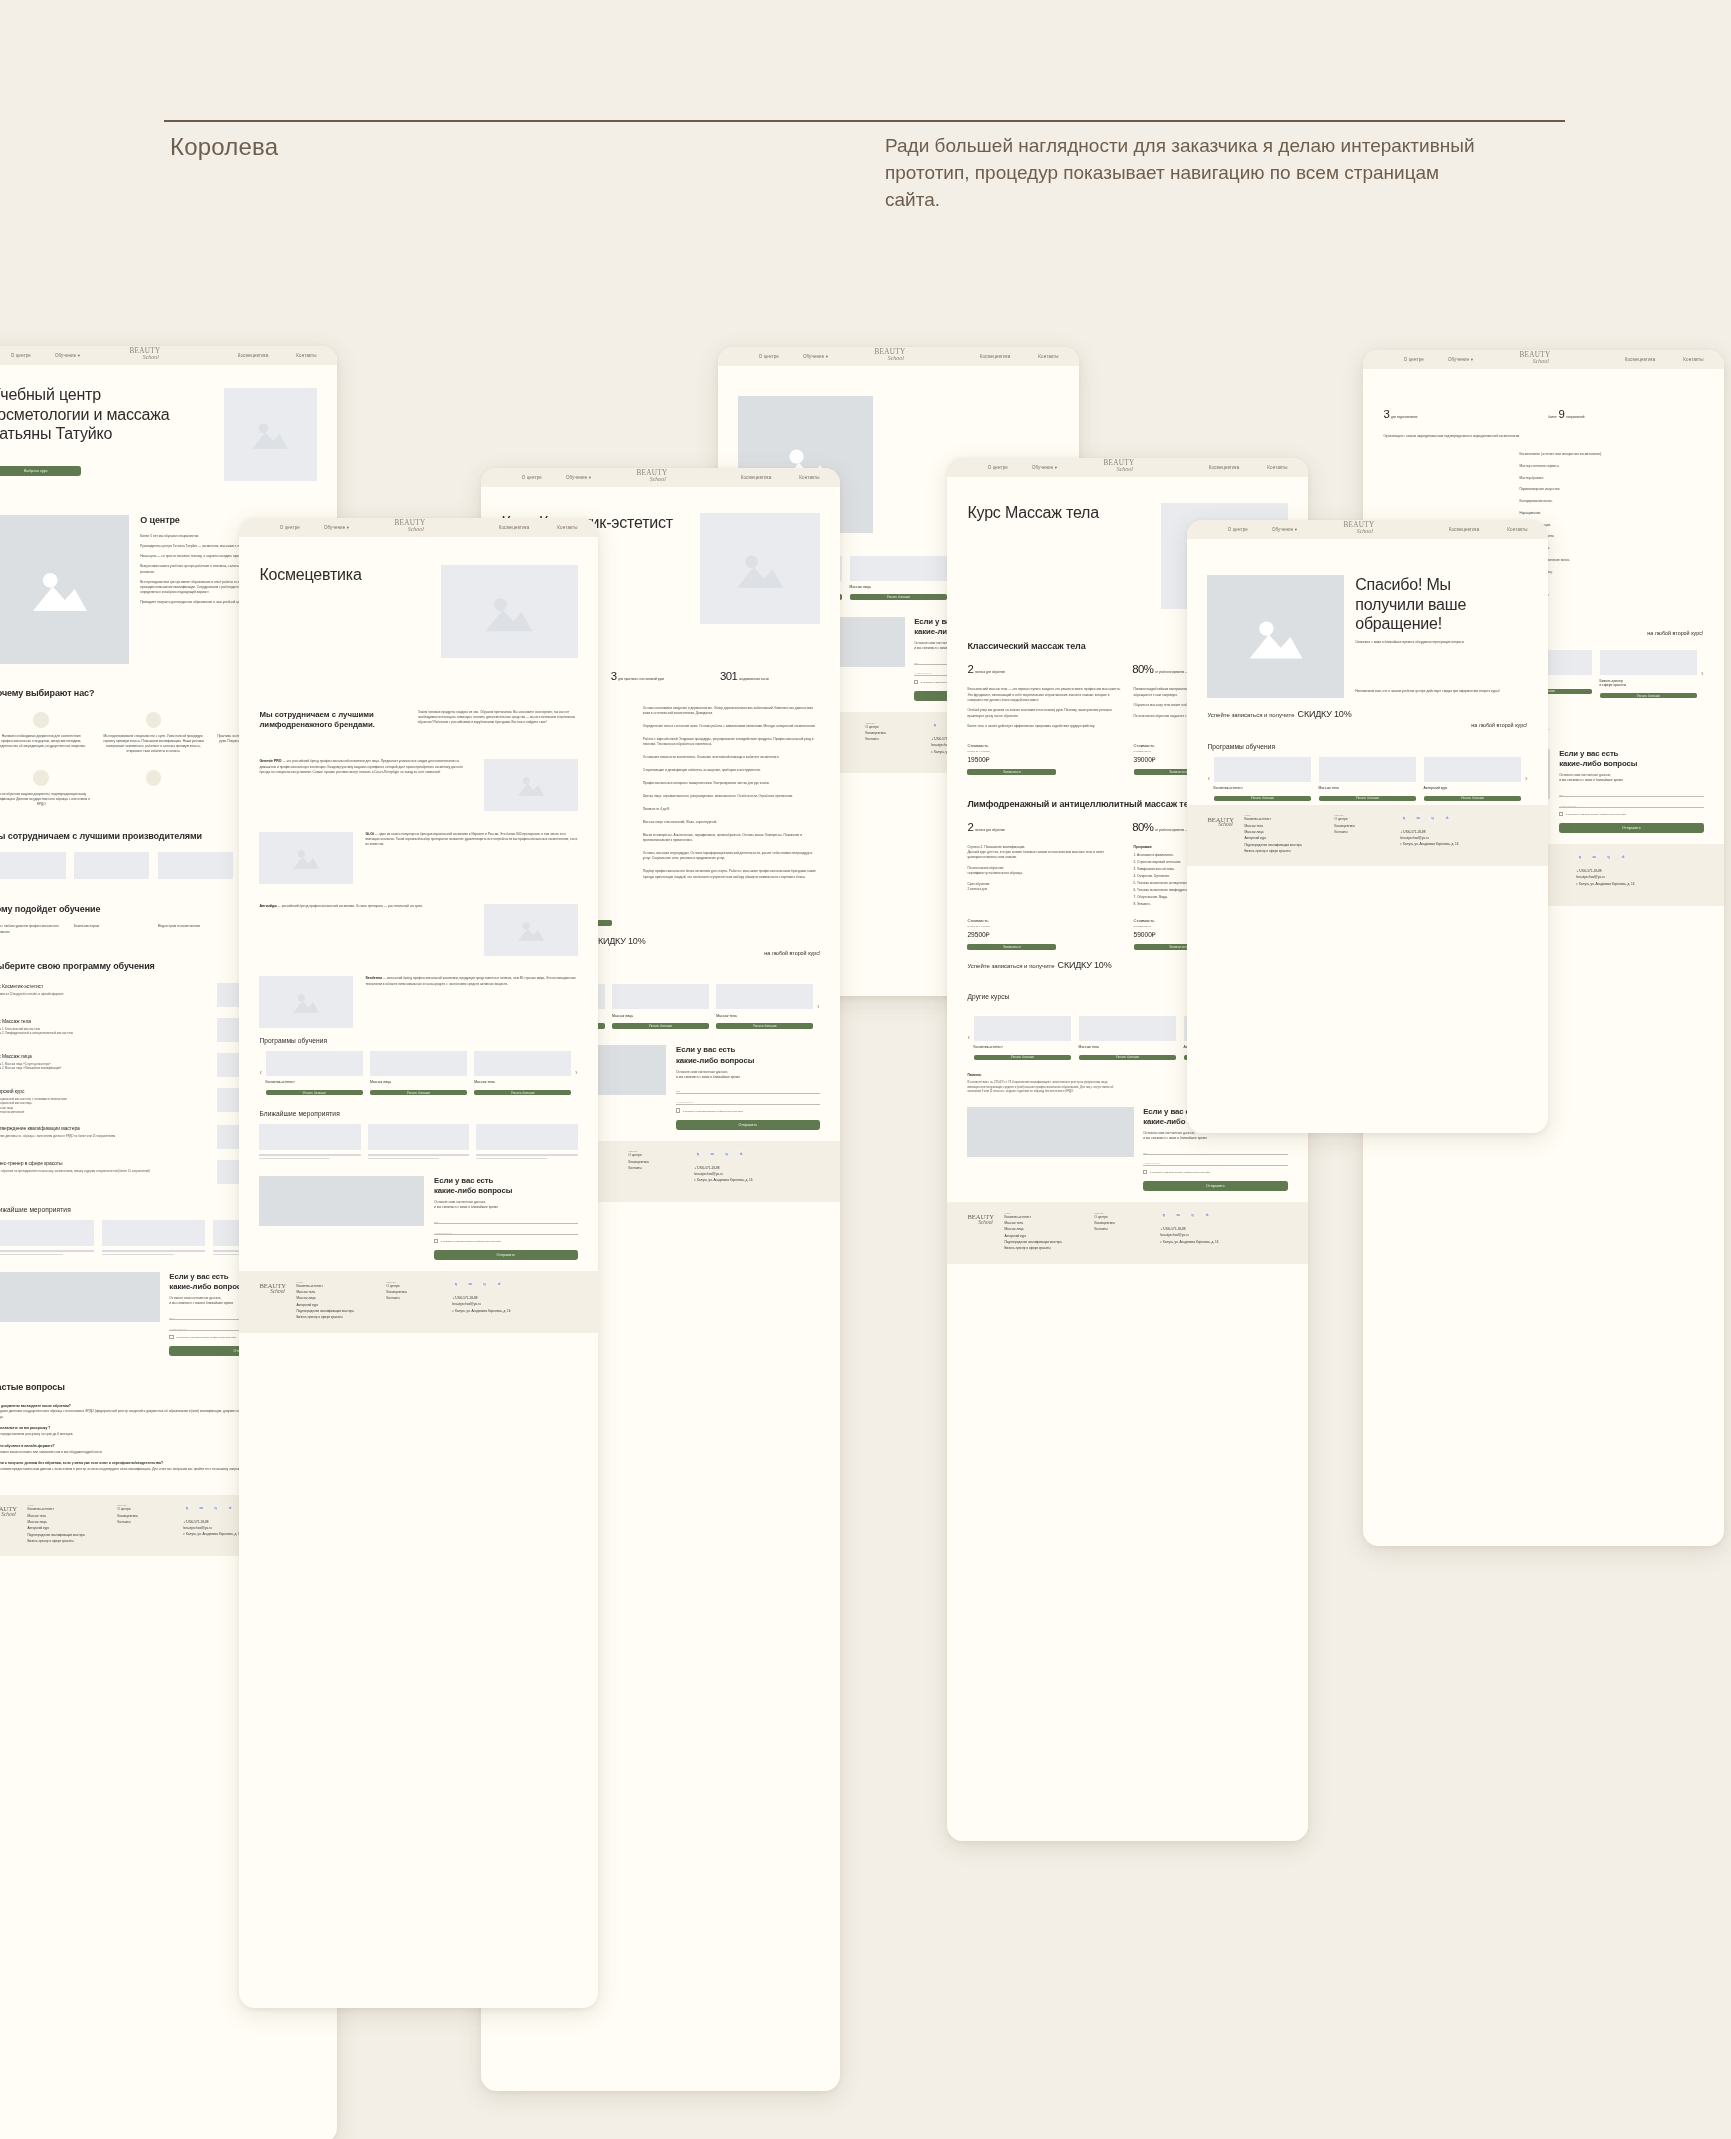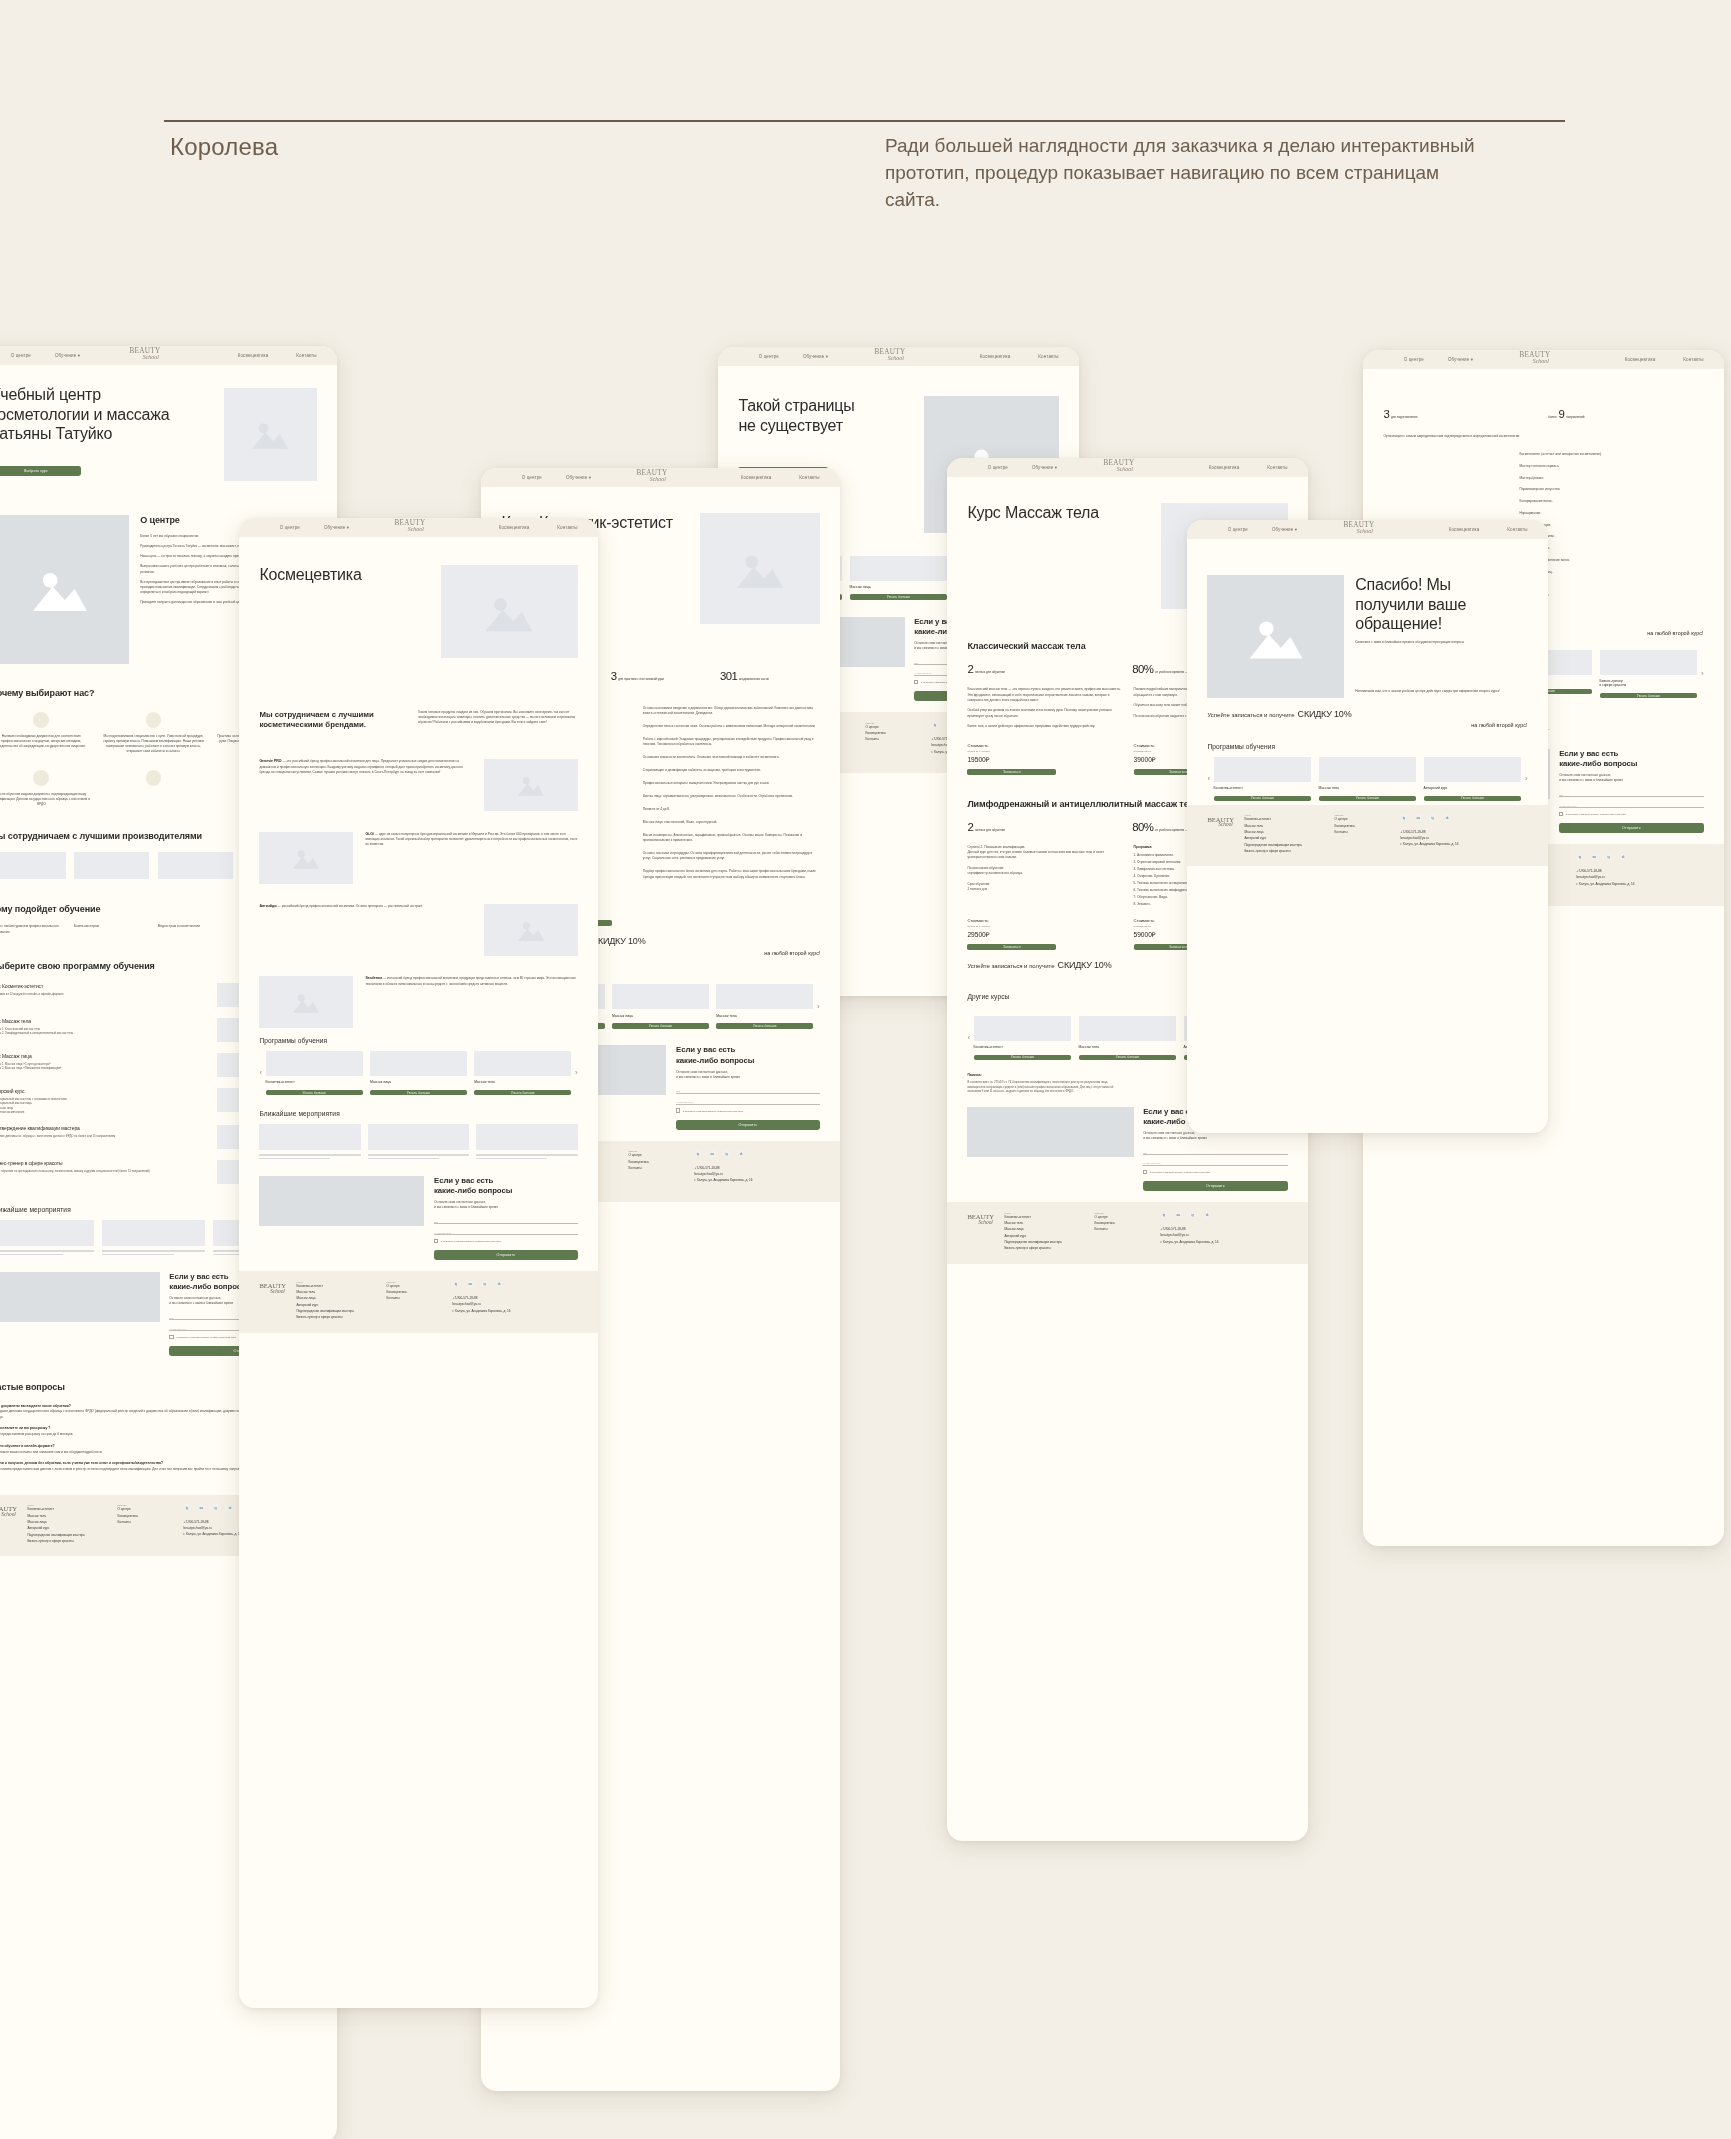--- a/index.html
+++ b/index.html
@@ -486,26 +486,20 @@
       <span class="sp"></span>
       <span class="ni c">Космецевтика</span>
       <span class="ni">Контакты</span>
       <div class="logo">
         <div class="l1">BEAUTY</div>
         <div class="l2">School</div>
       </div>
     </div>
     <div class="body">
       <div style="display:flex;padding-top:30px;">
-        <div style="flex:1;">
-          <div class="h1" style="white-space: pre-line;">Такой страницы
-не существует</div>
-          <div class="btn lg" style="width:90px;margin-top:32px;">Перейти на главную страницу</div>
-          <div class="p" style="margin-top:14.4px;width:90px;">Либо сразу открыть подходящий для вас курса</div>
-        </div>
         <div class="ph d" style="width:135px;height:137px;">
           <span style="position: absolute; left: 50%; top: 50%; transform: translate(-50%, -50%);">
             <svg width="57" height="48" viewBox="0 0 48 40">
               <g fill="#FFFFFF">
                 <circle cx="16" cy="13" r="6"></circle>
                 <path d="M2 38 L18 18 L28 29 L36 20 L46 38 Z"></path>
               </g>
             </svg>
           </span>
         </div>
@@ -643,21 +637,21 @@
               <g fill="#DDE0E4">
                 <circle cx="16" cy="13" r="6"></circle>
                 <path d="M2 38 L18 18 L28 29 L36 20 L46 38 Z"></path>
               </g>
             </svg>
           </span>
         </div>
       </div>
       <div style="display:flex;gap:13.2px;padding-top:52px;">
         <div class="h2b" style="flex: 1 1 0%; white-space: pre-line;">Мы сотрудничаем с лучшими
-косметическими брендами.</div>
+лимфодренажного брендами.</div>
         <div class="p" style="flex:1.1;">Знаем топовые продукты каждого из них. Обучаем протоколам. Вы экономите свое время, так как нет необходимости посещать семинары, платить дополнительные средства — мы все включаем в протоколы обучения! Работаем с российскими и зарубежными брендами. Вы точно найдите свое!</div>
       </div>
       <div style="display:flex;gap:12px;align-items:flex-start;padding-top:29px;">
         <div style="flex:1;">
           <div class="p"><span style="font-size:3.5px;font-weight:700;color:#1E1E1E;">Genevie PRO</span><span class="p"> — это российский бренд профессиональной косметики для лица. Предлагает уникальные скидки для косметологов на домашнюю и профессиональную коллекцию. Каждому ученику выдаем сертификат, который дает право приобретать косметику данного бренда по специальным условиям. Самые лучшие ученики смогут поехать в Санкт-Петербург на завод за счет компании!</span></div>
         </div>
         <div class="ph" style="width:94px;height:52px;">
           <span style="position: absolute; left: 50%; top: 50%; transform: translate(-50%, -50%);">
             <svg width="28.4" height="24" viewBox="0 0 48 40">
               <g fill="#DDE0E4">

